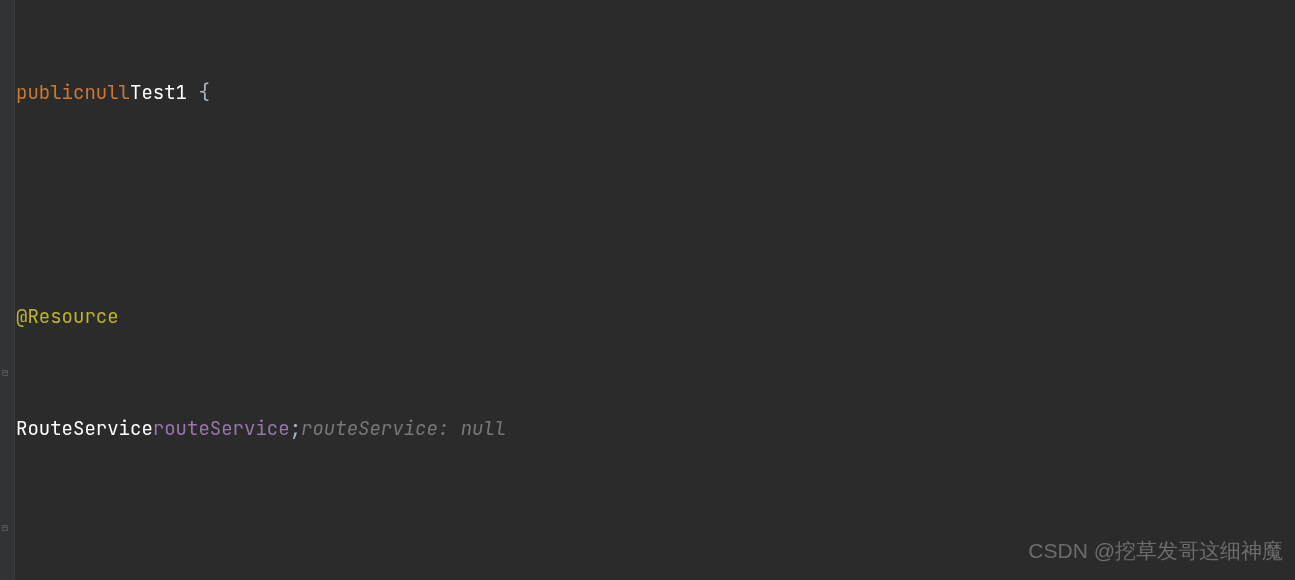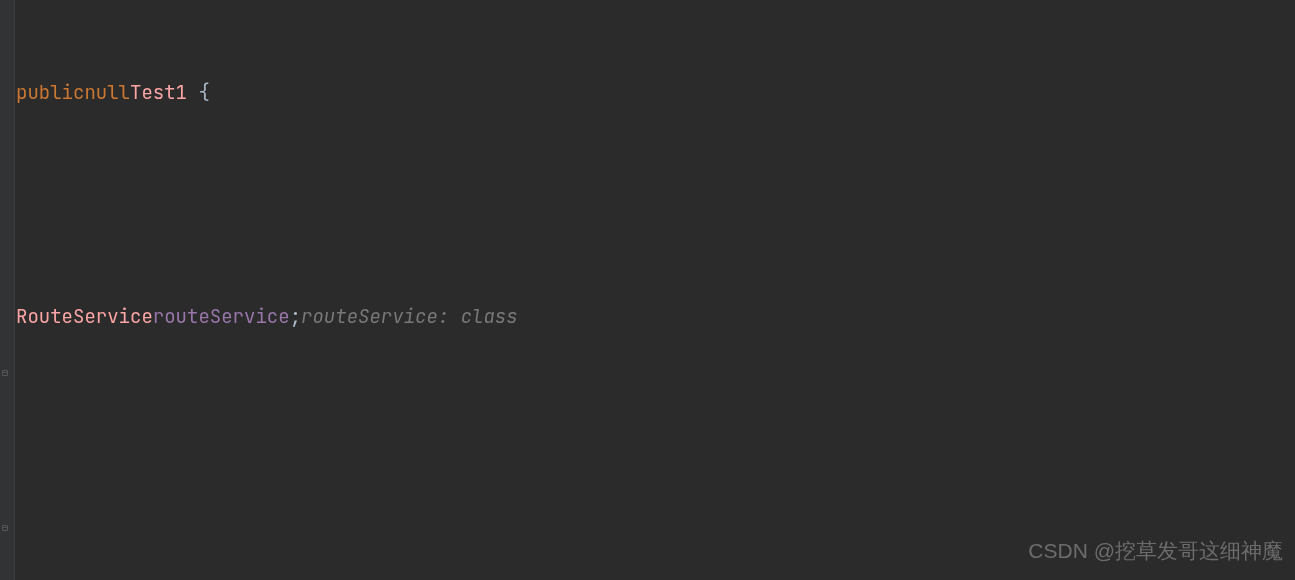--- a/index.html
+++ b/index.html
@@ -39,21 +39,21 @@
       font-family: inherit;
     }
     .line {
       height: 38px;
       display: flex;
       align-items: flex-start;
       white-space: pre;
     }
     .kw { color: #cc7832; }
     .annotation { color: #bbb529; }
-    .type { color: #fca5a5; }
+    .type { color: #ffffff; }
     .field { color: #9876aa; }
     .punct { color: #a9b7c6; }
     .inlay { color: #787878; font-style: italic; }
     .watermark {
       position: absolute;
       bottom: 8px;
       right: 12px;
       color: #888;
       font-size: 21px;
       opacity: 0.7;
@@ -64,21 +64,22 @@
 <body>
 
 <div class="gutter">
   <div class="gutter-mark" style="top:363px;">⊟</div>
   <div class="gutter-mark" style="top:518px;">⊟</div>
 </div>
 
 <div class="code-area">
   <div class="line"><span class="kw">public</span> <span class="kw">null</span> <span class="type">Test1</span><span class="punct"> {</span></div>
   <div class="line"></div>
-  <div class="line">    <span class="type">RouteService</span> <span class="field">routeService</span><span class="punct">;</span>   <span class="inlay">routeService: class</span></div>
+  <div class="line">    <span class="annotation">@Resource</span></div>
+  <div class="line">    <span class="type">RouteService</span> <span class="field">routeService</span><span class="punct">;</span>   <span class="inlay">routeService: null</span></div>
   <div class="line"></div>
   
   
   
   
   
   
   
   
   

